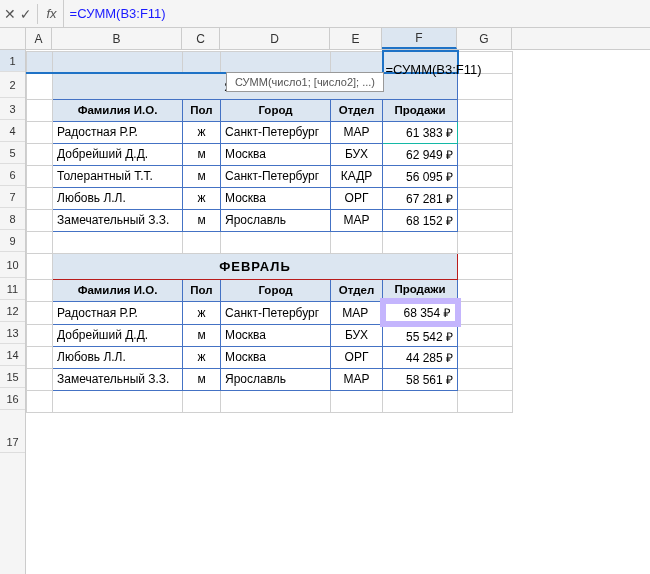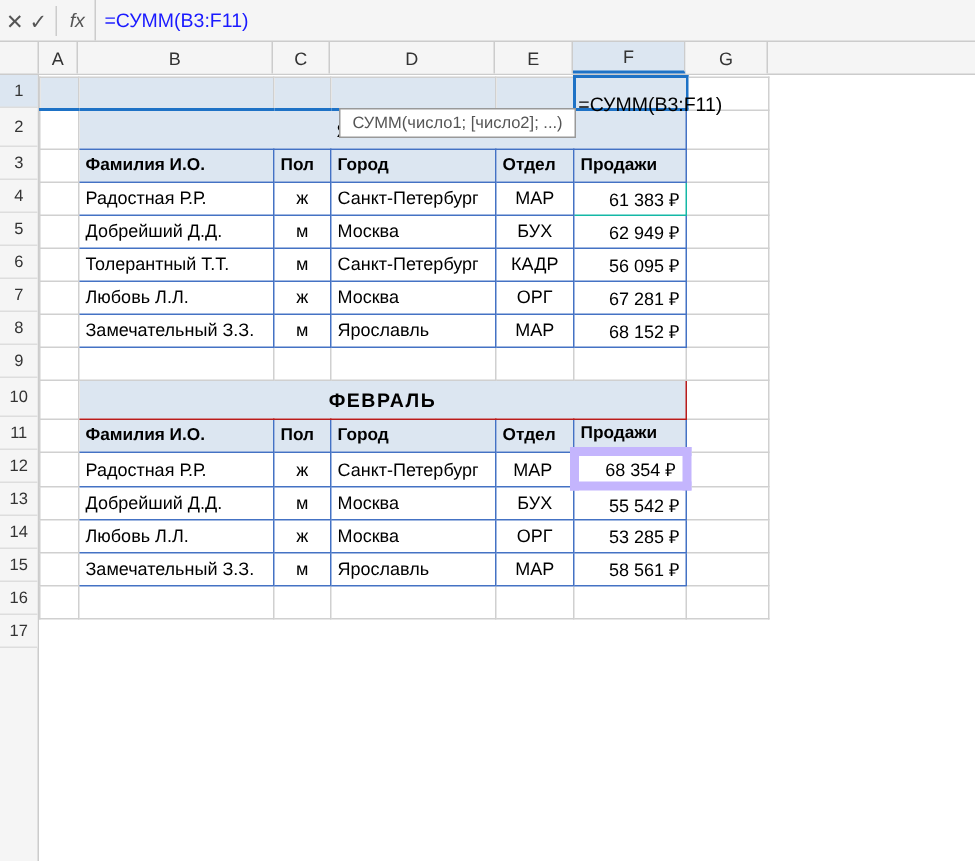--- a/index.html
+++ b/index.html
@@ -136,20 +136,21 @@
     }
 
     
     .row-height-normal { height: 22px; }
     .row-height-header { height: 22px; }
 
     
     .table-header {
       background: #dce6f1;
       font-weight: bold;
+      text-align: center;
     }
     .table-title {
       background: #dce6f1;
       font-weight: bold;
       text-align: center;
       font-size: 13px;
       letter-spacing: 1px;
     }
     .table-data {
       background: #fff;
@@ -258,21 +259,21 @@
         </div>
       <div class="row-header" style="height:22px;">
           <span>14</span>
         </div>
       <div class="row-header" style="height:22px;">
           <span>15</span>
         </div>
       <div class="row-header" style="height:22px;">
           <span>16</span>
         </div>
-      <div class="row-header" style="height:22px;">
+      <div class="row-header" style="height:22px;margin-top:21px;">
           <span>17</span>
         </div>
     </div>
 
     <div class="grid-wrapper" style="position:relative; flex:1; overflow:hidden;">
 
       <div class="autocomplete-popup" style="top:22px; left:200px;">
         <span>СУММ(число1; [число2]; ...)</span>
       </div>
 
@@ -436,21 +437,21 @@
           <td class="cell-empty"></td>
         </tr>
 
 
         <tr class="row-height-normal">
           <td class="cell-empty"></td>
           <td class="table-data" style="border:1px solid #4472c4;"><span>Любовь Л.Л.</span></td>
           <td class="table-data" style="border:1px solid #4472c4; text-align:center;"><span>ж</span></td>
           <td class="table-data" style="border:1px solid #4472c4;"><span>Москва</span></td>
           <td class="table-data" style="border:1px solid #4472c4; text-align:center;"><span>ОРГ</span></td>
-          <td class="table-data" style="border:1px solid #4472c4; text-align:right;"><span>53 285 ₽</span></td>
+          <td class="table-data" style="border:1px solid #4472c4; text-align:right;"><span>44 285 ₽</span></td>
           <td class="cell-empty"></td>
         </tr>
 
         <tr class="row-height-normal">
           <td class="cell-empty"></td>
           <td class="table-data" style="border:1px solid #4472c4;"><span>Замечательный З.З.</span></td>
           <td class="table-data" style="border:1px solid #4472c4; text-align:center;"><span>м</span></td>
           <td class="table-data" style="border:1px solid #4472c4;"><span>Ярославль</span></td>
           <td class="table-data" style="border:1px solid #4472c4; text-align:center;"><span>МАР</span></td>
           <td class="table-data" style="border:1px solid #4472c4; text-align:right;"><span>58 561 ₽</span></td>

